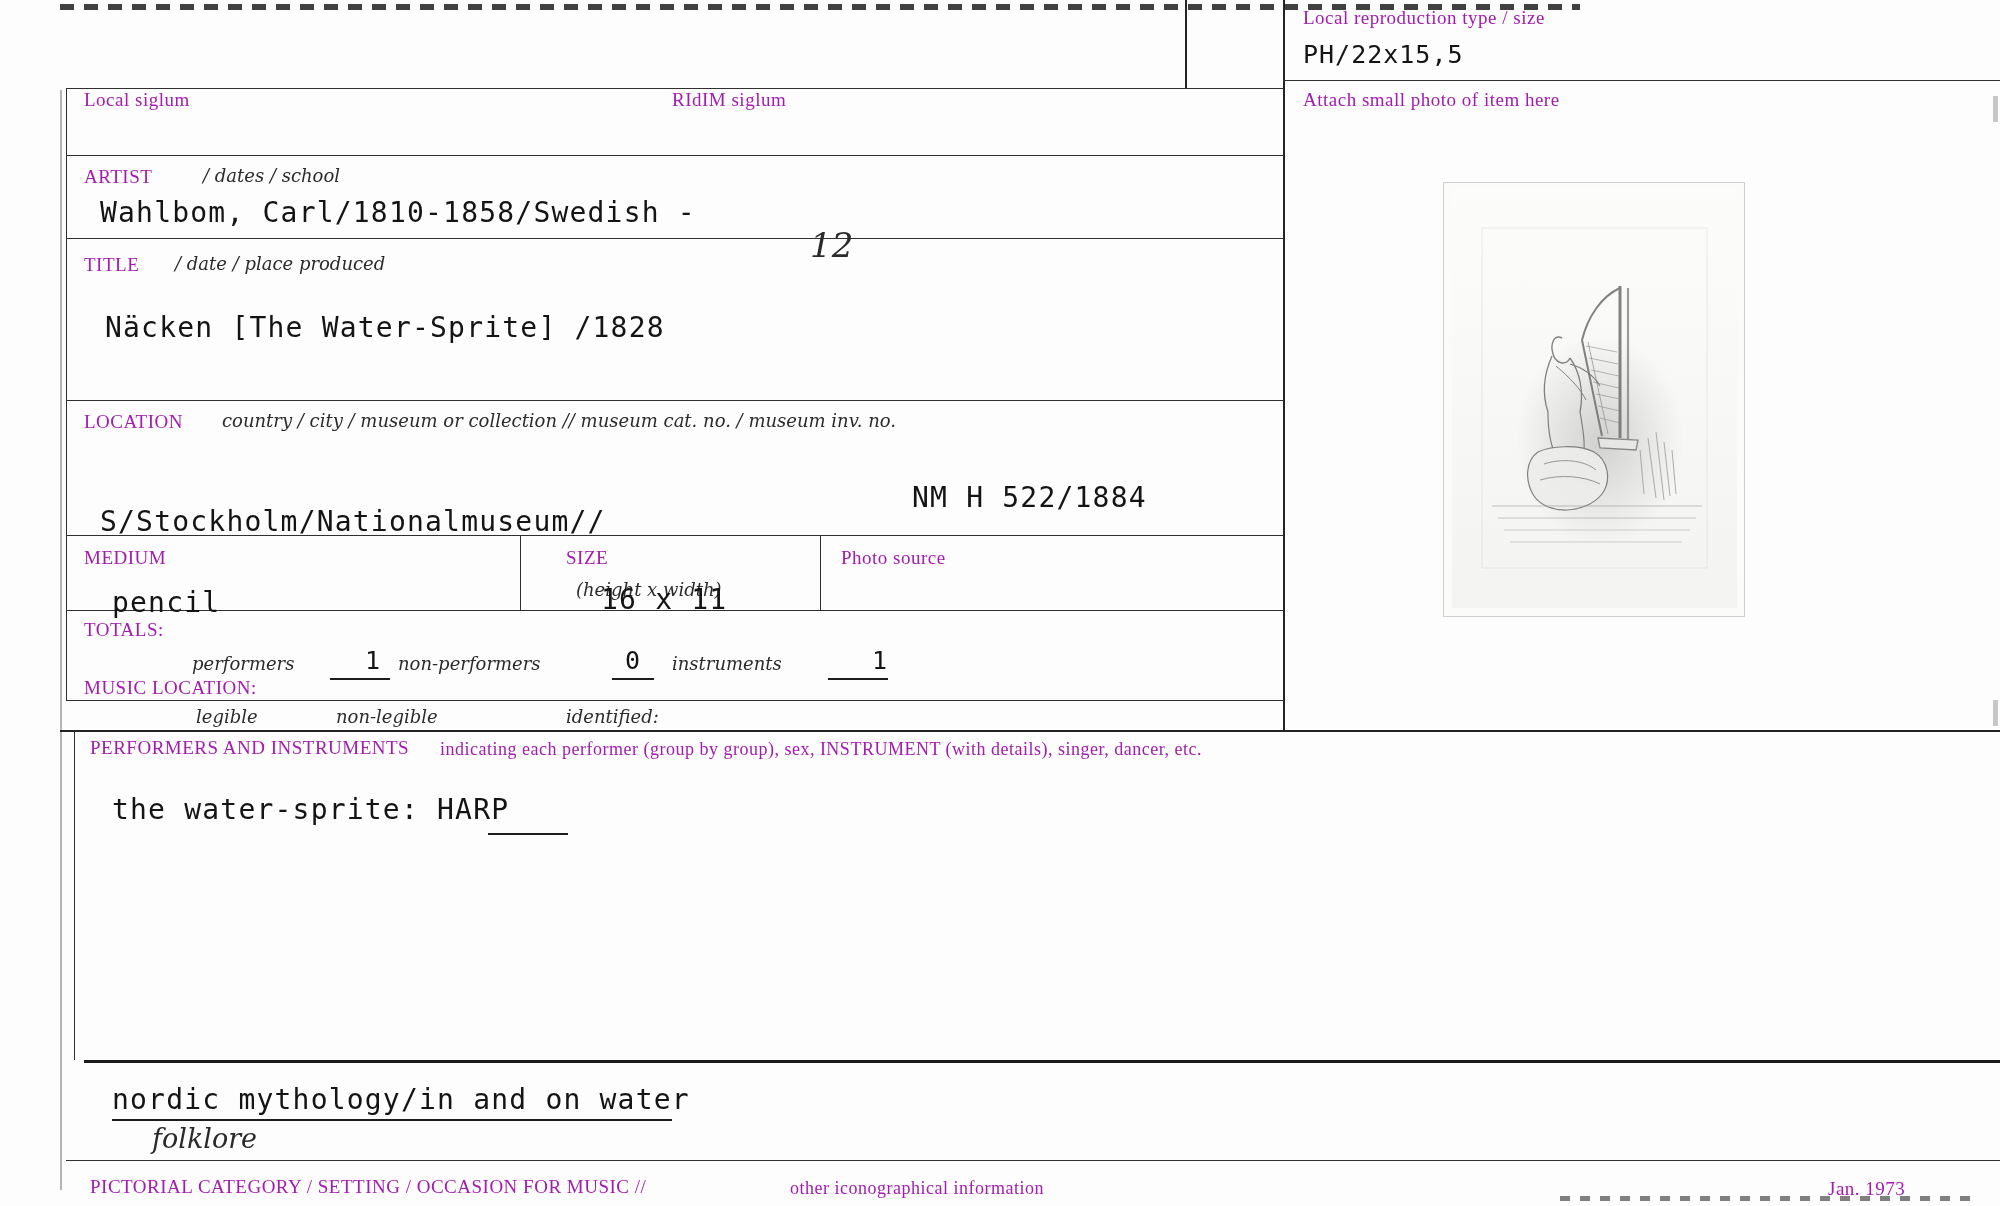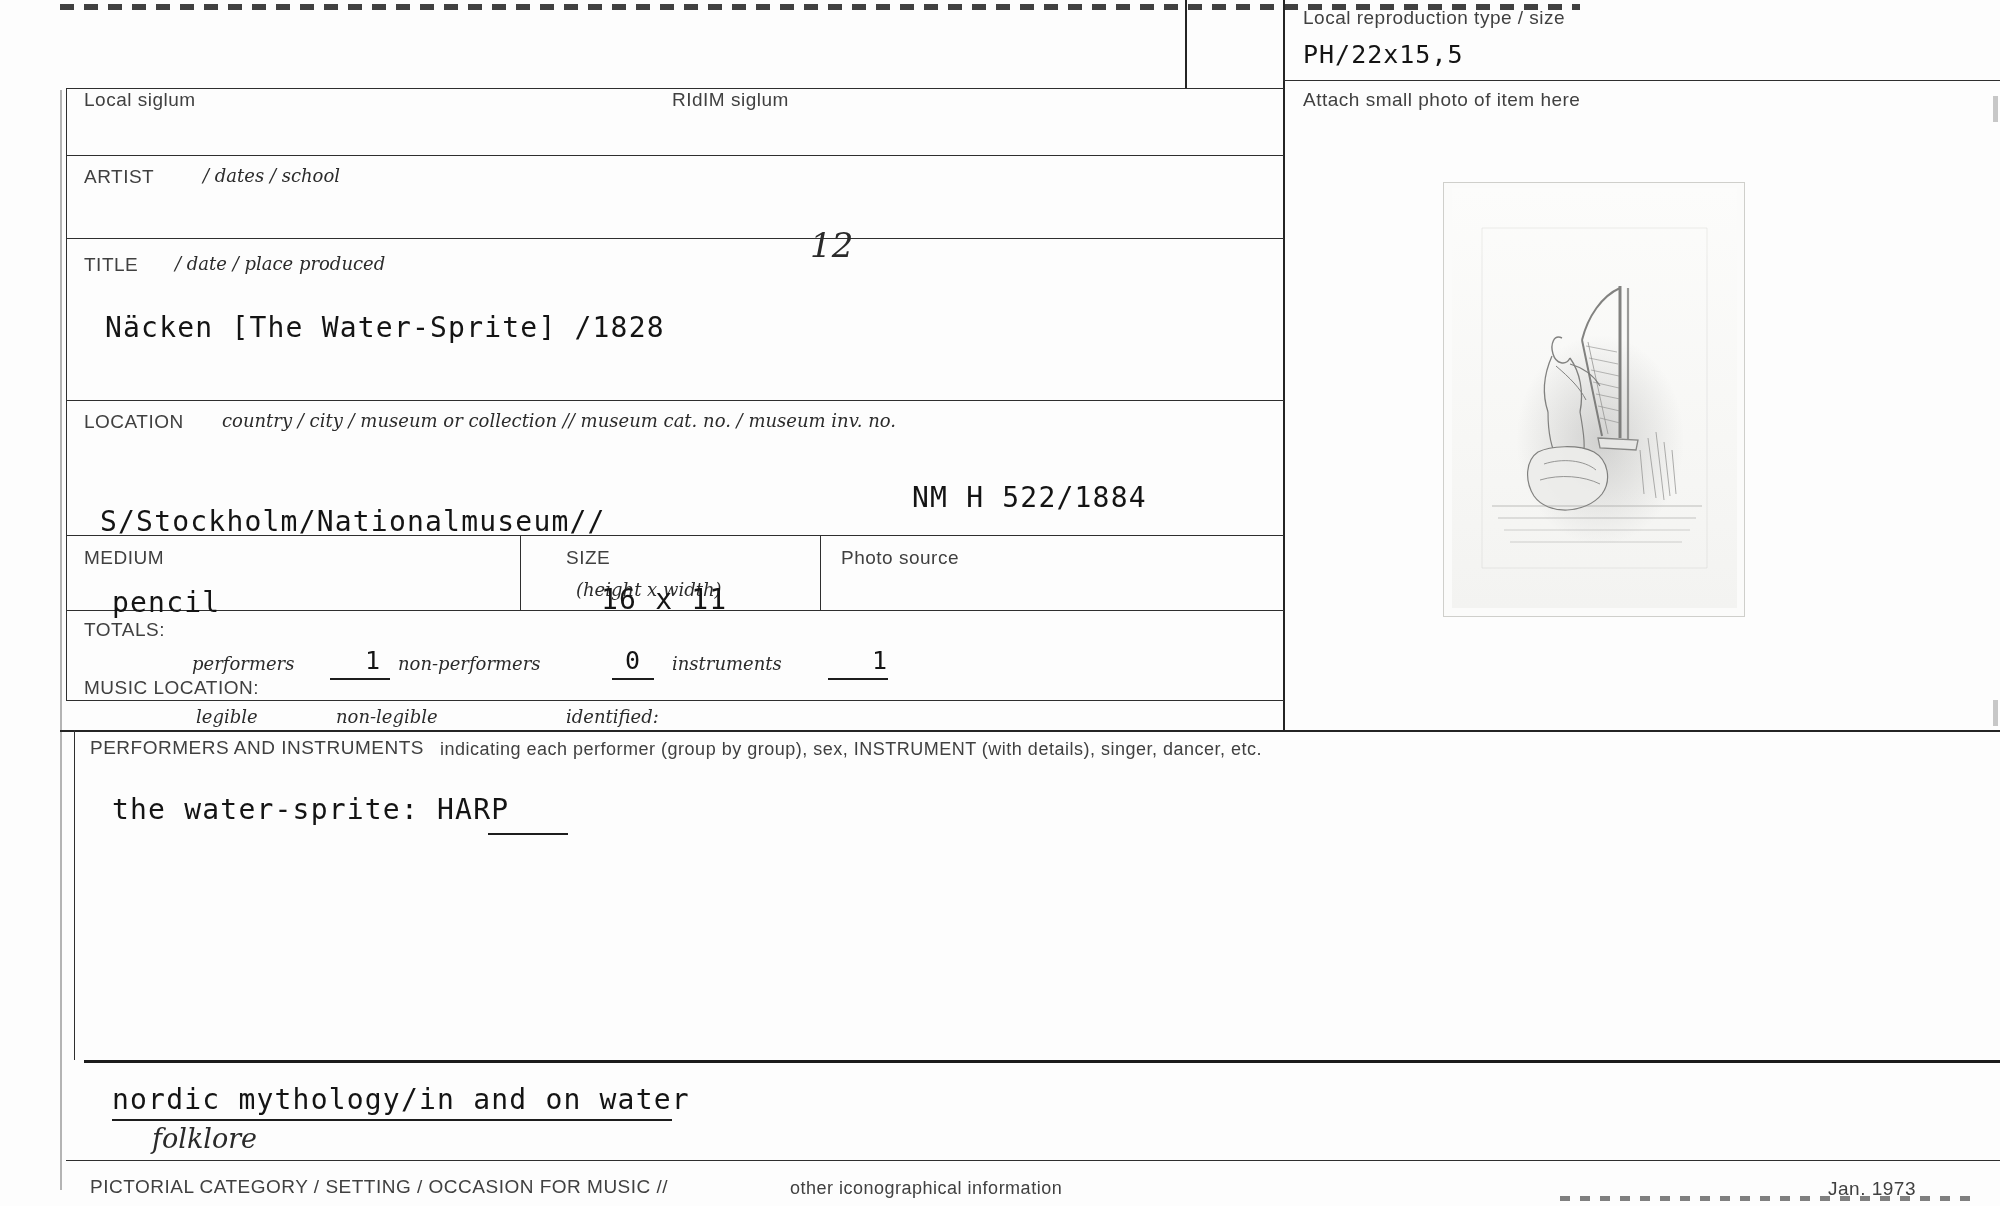--- a/index.html
+++ b/index.html
@@ -25,24 +25,24 @@
 
   
   .t {
     position: absolute;
     white-space: pre;
     line-height: 1.05;
   }
 
   
   .lbl {
-    font-family: Liberation Sans, sans-serif;
+    font-family: Liberation Serif, serif;
     font-size: 19px;
     letter-spacing: 0.5px;
-    color: #404040;
+    color: #a21caf;
   }
   .lbl-it {
     font-family: "DejaVu Serif", serif;
     font-style: italic;
     font-size: 18px;
     color: #2b2b2b;
   }
   
   .val {
     font-family: "DejaVu Sans Mono", monospace;
@@ -195,20 +195,21 @@
 
   <div class="t lbl" style="left:1303px; top:90px;">Attach small photo of item here</div>
 
   <div class="t lbl" style="left:84px; top:90px;">Local siglum</div>
   <div class="t lbl" style="left:672px; top:90px;">RIdIM siglum</div>
   <div class="t val-sm" style="left:84px; top:118px;"></div>
   <div class="t val-sm" style="left:672px; top:118px;"></div>
 
   <div class="t lbl" style="left:84px; top:167px;">ARTIST</div>
   <div class="t lbl-it" style="left:203px; top:167px;">/ dates / school</div>
+  <div class="t val" style="left:100px; top:198px;">Wahlbom, Carl/1810-1858/Swedish -</div>
   <div class="t hand" style="left:810px; top:188px; font-size:34px;margin-top:40px;">12</div>
 
   <div class="t lbl" style="left:84px; top:255px;">TITLE</div>
   <div class="t lbl-it" style="left:175px; top:255px;">/ date / place produced</div>
   <div class="t val" style="left:105px; top:313px;">Näcken [The Water-Sprite] /1828</div>
 
   <div class="t lbl" style="left:84px; top:412px;">LOCATION</div>
   <div class="t lbl-it" style="left:222px; top:412px;">country / city / museum or collection // museum cat. no. / museum inv. no.</div>
   <div class="t val" style="left:100px; top:483px;margin-top:24px;">S/Stockholm/Nationalmuseum//</div>
   <div class="t val" style="left:912px; top:483px;">NM H 522/1884</div>

